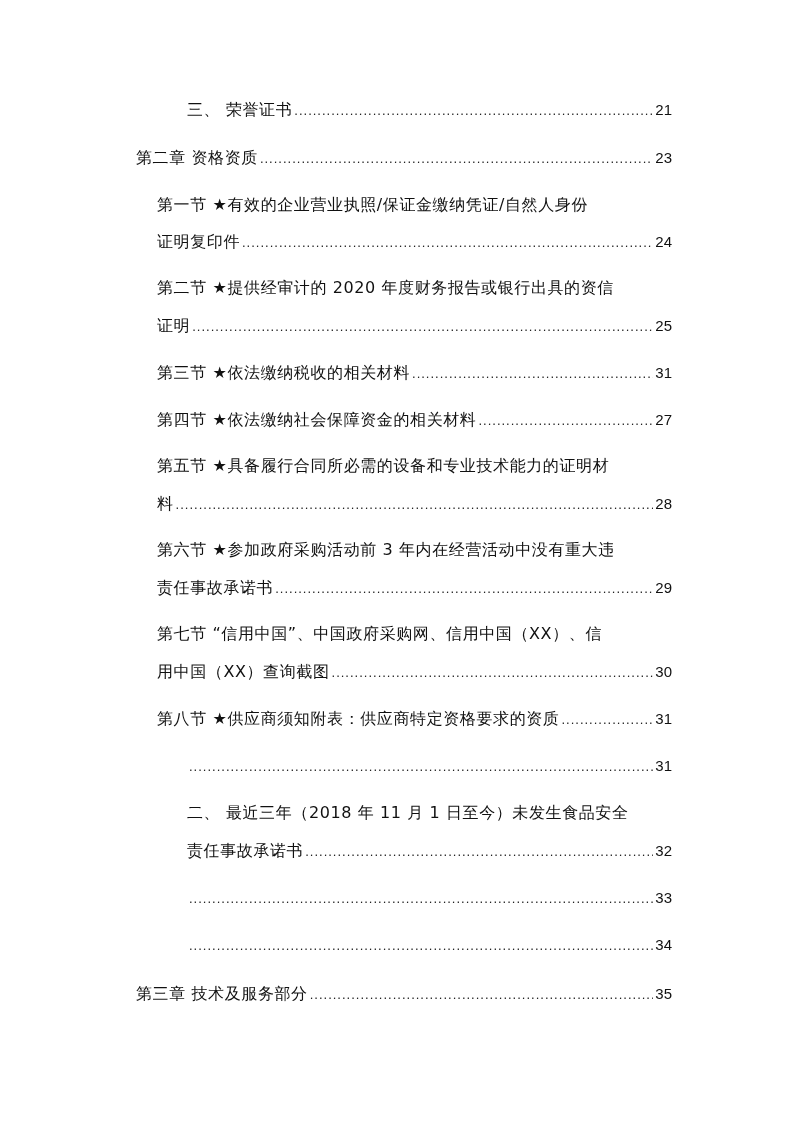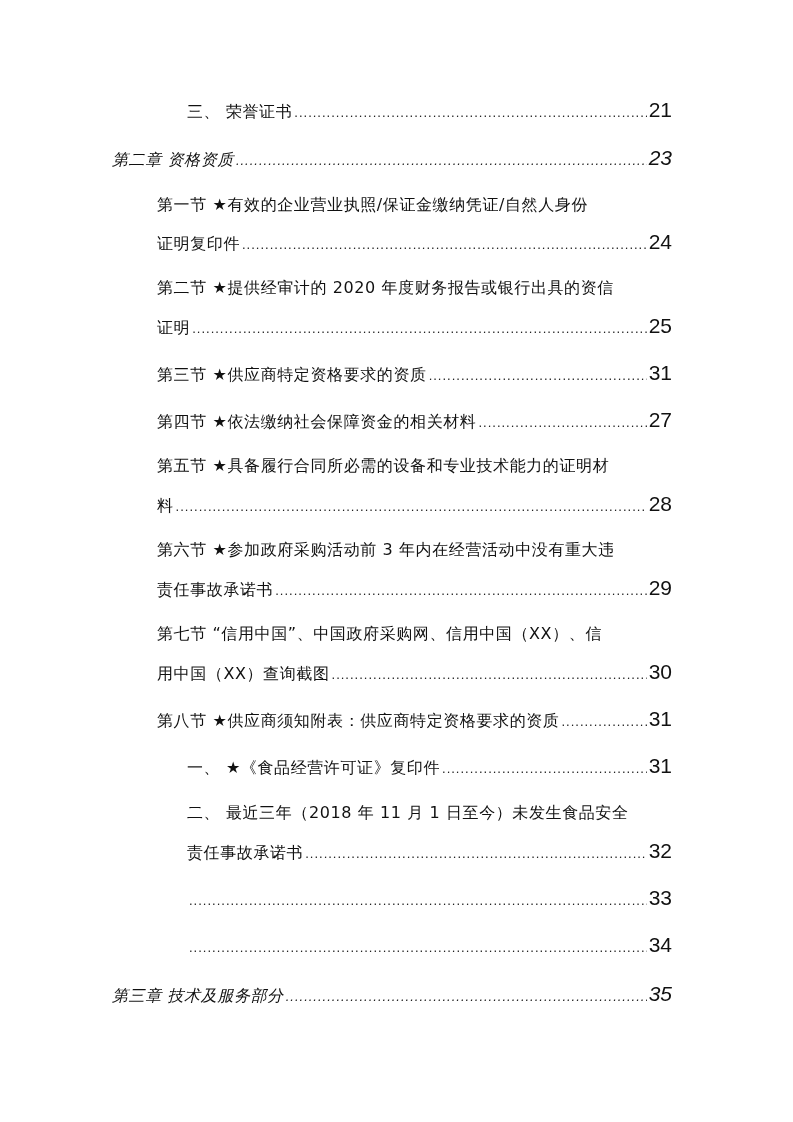--- a/index.html
+++ b/index.html
@@ -1,27 +1,27 @@
 <!DOCTYPE html>
 <html><head>
   <meta charset="utf-8">
   <style>
     html, body { margin: 0; padding: 0; background: #ffffff; }
     body { width: 793px; height: 1122px; position: relative; overflow: hidden;
            font-family: "DejaVu Sans", "Liberation Sans", sans-serif; color: #111; }
     .line { position: absolute; right: 121px; height: 24px; font-size: 16px; line-height: 24px;
             display: flex; align-items: baseline; white-space: nowrap; }
-    .line.l0 { left: 112px; font-style: italic; }
+    .line.l0 { left: 136px; }
     .line.l1 { left: 157px; }
     .line.l2 { left: 187px; }
     .txt { flex: 0 0 auto; letter-spacing: 0.6px; }
     .leader { flex: 1 1 auto; overflow: hidden; margin: 0 2px; color: #222;
               font-family: "Liberation Sans", sans-serif; font-size: 13px; letter-spacing: 1px; }
     .leader::after { content: "........................................................................................................................................................................................................................................"; }
-    .page { flex: 0 0 auto; font-family: "Liberation Sans", sans-serif; font-size: 21px; }
+    .page { flex: 0 0 auto; font-family: "Liberation Sans", sans-serif; font-size: 15px; }
   </style>
 </head>
 <body>
 
 <div>
 
   <div class="line l2" style="top:98px">
     <span class="txt">三、 荣誉证书</span>
     <span class="leader"></span>
     <span class="page">21</span>
@@ -45,21 +45,21 @@
   <div class="line l1" style="top:276px">
     <span class="txt">第二节 ★提供经审计的 2020 年度财务报告或银行出具的资信</span>
   </div>
   <div class="line l1" style="top:314px">
     <span class="txt">证明</span>
     <span class="leader"></span>
     <span class="page">25</span>
   </div>
 
   <div class="line l1" style="top:361px">
-    <span class="txt">第三节 ★供应商特定资格要求的资质</span>
+    <span class="txt">第三节 ★依法缴纳税收的相关材料</span>
     <span class="leader"></span>
     <span class="page">31</span>
   </div>
 
   <div class="line l1" style="top:408px">
     <span class="txt">第四节 ★依法缴纳社会保障资金的相关材料</span>
     <span class="leader"></span>
     <span class="page">27</span>
   </div>
 
@@ -90,21 +90,20 @@
     <span class="page">30</span>
   </div>
 
   <div class="line l1" style="top:707px">
     <span class="txt">第八节 ★供应商须知附表：供应商特定资格要求的资质</span>
     <span class="leader"></span>
     <span class="page">31</span>
   </div>
 
   <div class="line l2" style="top:754px">
-    <span class="txt">一、 ★《食品经营许可证》复印件</span>
     <span class="leader"></span>
     <span class="page">31</span>
   </div>
 
   <div class="line l2" style="top:801px">
     <span class="txt">二、 最近三年（2018 年 11 月 1 日至今）未发生食品安全</span>
   </div>
   <div class="line l2" style="top:839px">
     <span class="txt">责任事故承诺书</span>
     <span class="leader"></span>

